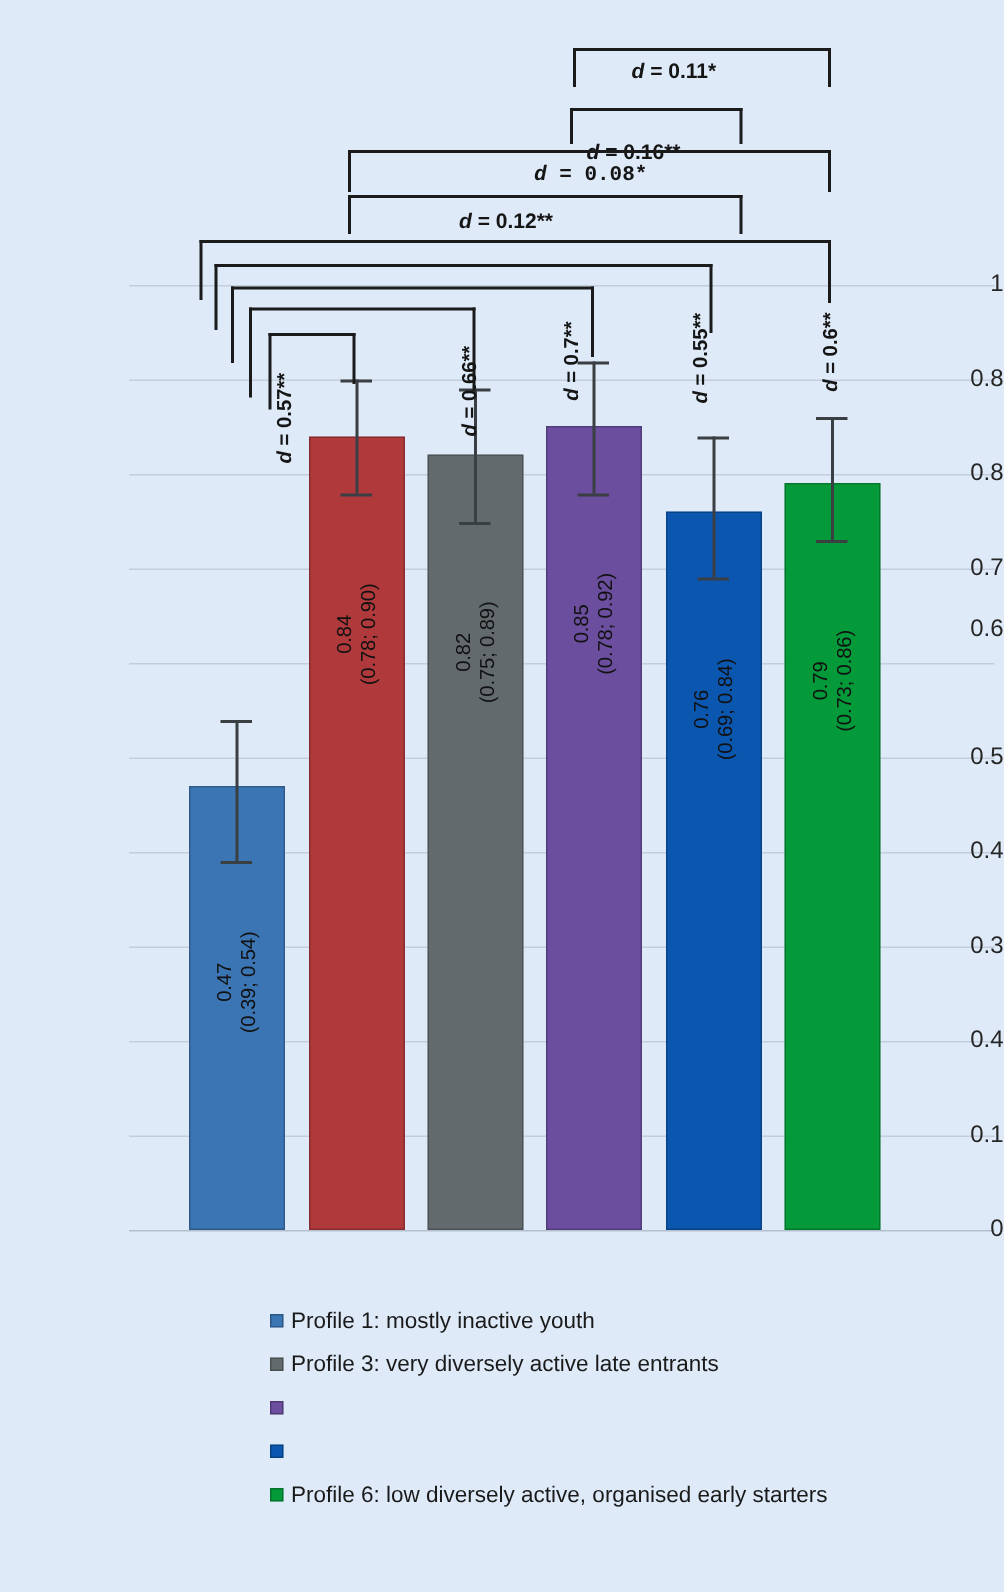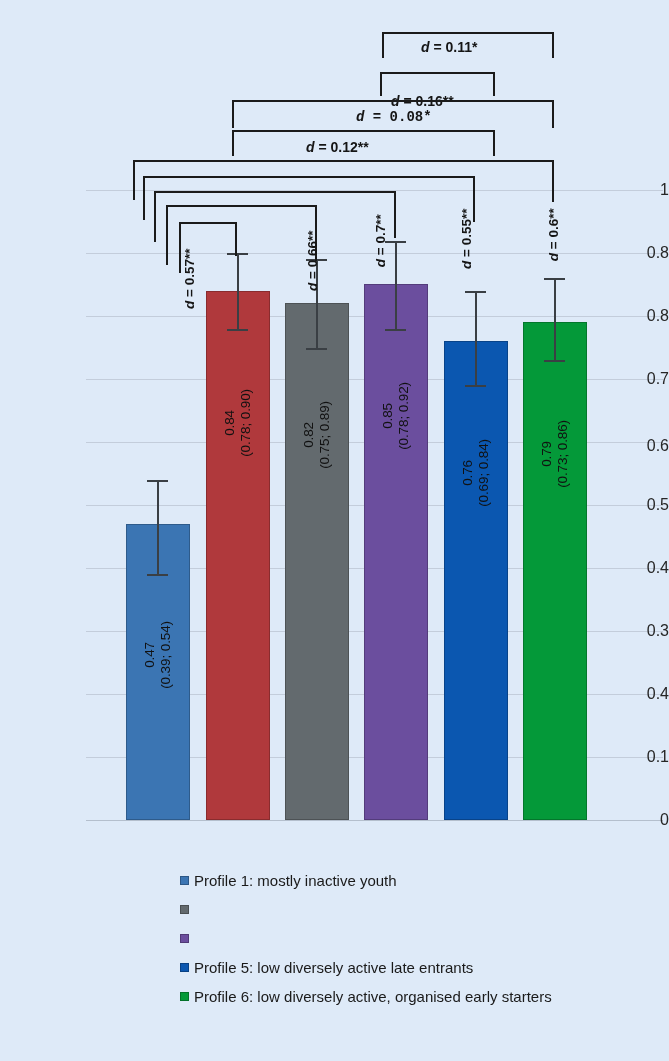--- a/index.html
+++ b/index.html
@@ -86,21 +86,21 @@
     <div class="gridline" style="top:568px"></div>
     <div class="gridline" style="top:631px"></div>
     <div class="gridline" style="top:694px"></div>
     <div class="gridline" style="top:757px"></div>
     <div class="axis-baseline" style="top:820px"></div>
 
     <div class="ytick" style="top:182px">1</div>
     <div class="ytick" style="top:245px">0.8</div>
     <div class="ytick" style="top:308px">0.8</div>
     <div class="ytick" style="top:371px">0.7</div>
-    <div class="ytick" style="top:438px">0.6</div>
+    <div class="ytick" style="top:412px">0.6</div>
     <div class="ytick" style="top:497px">0.5</div>
     <div class="ytick" style="top:560px">0.4</div>
     <div class="ytick" style="top:623px">0.3</div>
     <div class="ytick" style="top:686px">0.4</div>
     <div class="ytick" style="top:749px">0.1</div>
     <div class="ytick" style="top:812px">0</div>
 
     <div class="bar" style="left:126px;width:64px;top:524px;height:296px;background:#3b75b3;"></div>
     <div class="bar" style="left:206px;width:64px;top:291px;height:529px;background:#b0393c;"></div>
     <div class="bar" style="left:285px;width:64px;top:303px;height:517px;background:#636a6e;"></div>
@@ -225,29 +225,29 @@
   <div class="legend">
 
     <div class="legend-row">
       <span class="legend-swatch" style="background:#3b75b3;"></span>
       <span class="legend-text">Profile 1: mostly inactive youth</span>
     </div>
 
 
     <div class="legend-row">
       <span class="legend-swatch" style="background:#636a6e;"></span>
+      <span class="legend-text">Profile 3: very diversely active late entrants</span>
     </div>
 
     <div class="legend-row">
       <span class="legend-swatch" style="background:#6b4e9e;"></span>
     </div>
 
     <div class="legend-row">
       <span class="legend-swatch" style="background:#0b57b0;"></span>
-      <span class="legend-text">Profile 5: low diversely active late entrants</span>
     </div>
 
     <div class="legend-row">
       <span class="legend-swatch" style="background:#049939;"></span>
       <span class="legend-text">Profile 6: low diversely active, organised early starters</span>
     </div>
 
   </div>
 
 </div>

